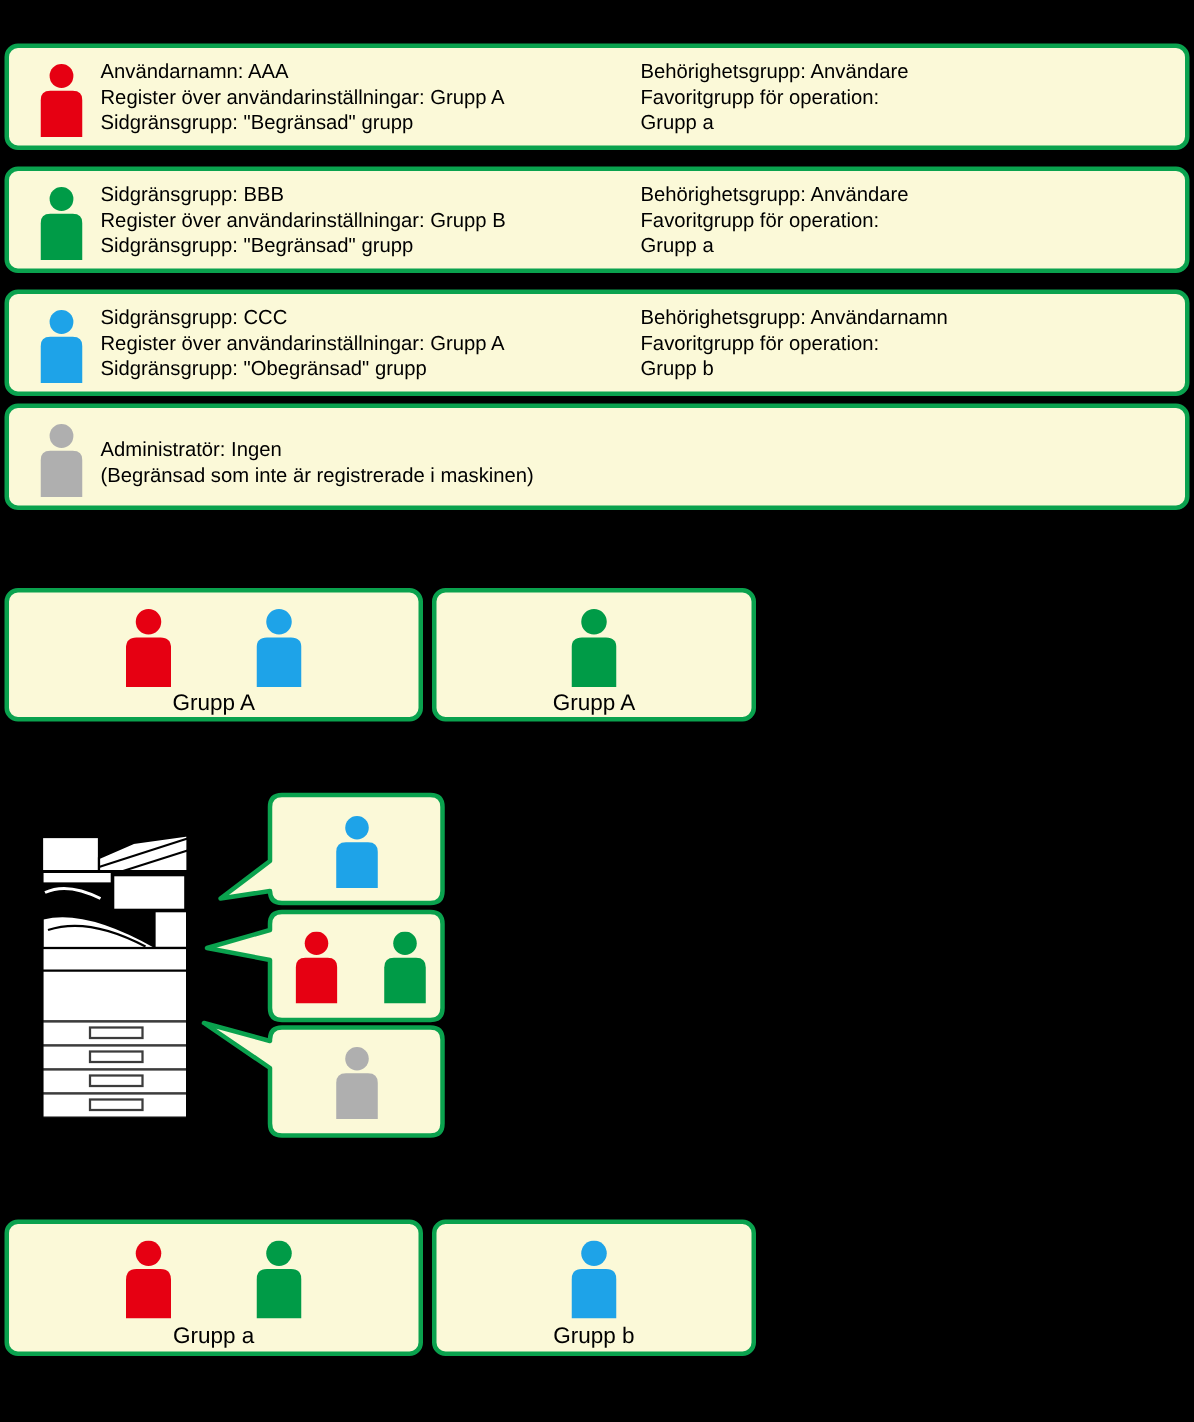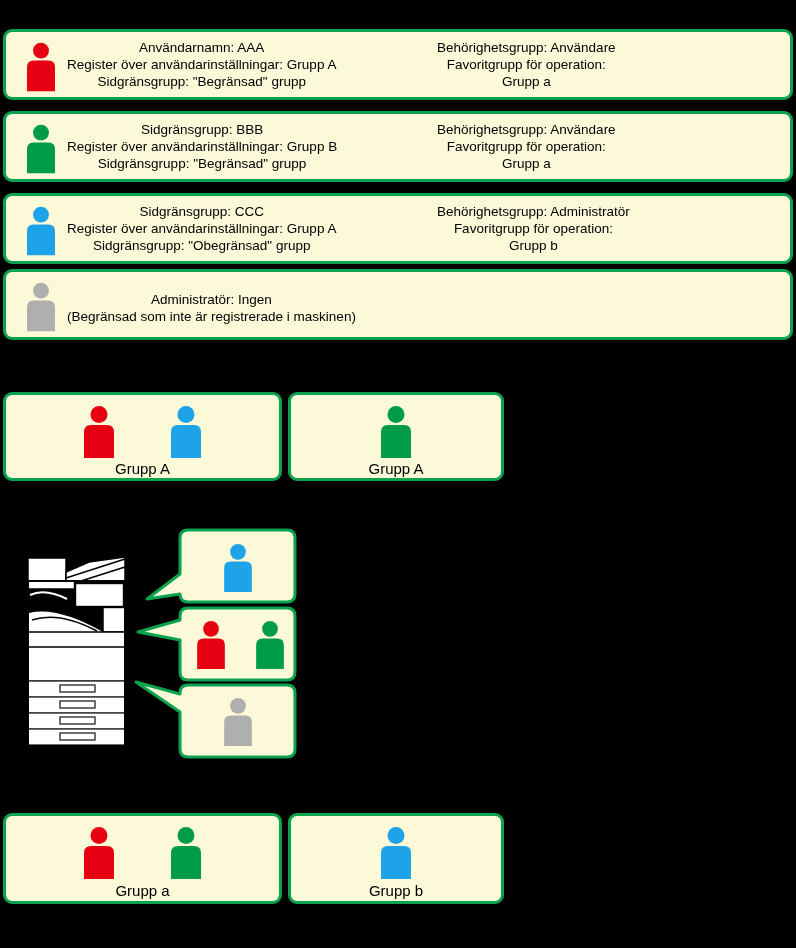--- a/index.html
+++ b/index.html
@@ -8,26 +8,25 @@
     background:var(--background,#000);
     font-family:"Liberation Sans","DejaVu Sans",sans-serif;
     color:var(--text,#000);
   }
   
   .card{
     position:absolute;left:3px;width:790px;height:71px;box-sizing:border-box;
     background:var(--panel-bg,#fbf9d8);
     border:3px solid var(--border-green,#0aa24e);
     border-radius:9px;
-    text-align:center;
   }
   .card .person{position:absolute;left:21px;top:10px;width:28px;height:50px;}
   .card .col{position:absolute;top:7px;font-size:13.5px;line-height:17px;white-space:nowrap;}
   .card .col.left{left:61px;}
-  .card .col.right{left:431px;}
+  .card .col.right{left:421px;}
   .card.short .col.left{top:19px;}
   
   .gbox{
     position:absolute;box-sizing:border-box;
     background:var(--panel-bg,#fbf9d8);
     border:3px solid var(--border-green,#0aa24e);
     border-radius:9px;
     display:flex;flex-direction:column;align-items:center;
   }
   .gbox .members{display:flex;gap:57px;margin-top:11px;height:53px;}
@@ -89,21 +88,21 @@
     <svg class="person" viewBox="0 0 30 52" style="color: rgb(30, 163, 232);">
       <circle cx="15" cy="8.5" r="8.5" fill="currentColor"></circle>
       <path d="M0,52 V26 Q0,19 7,19 H23 Q30,19 30,26 V52 Z" fill="currentColor"></path>
     </svg>
     <div class="col left">
       <div>Sidgränsgrupp: CCC</div>
       <div>Register över användarinställningar: Grupp A</div>
       <div>Sidgränsgrupp: "Obegränsad" grupp</div>
     </div>
     <div class="col right">
-      <div>Behörighetsgrupp: Administratör</div>
+      <div>Behörighetsgrupp: Användarnamn</div>
       <div>Favoritgrupp för operation:</div>
       <div>Grupp b</div>
     </div>
   </div>
 
   <div class="card short" style="top:269px">
     <svg class="person" viewBox="0 0 30 52" style="color: rgb(175, 175, 175);">
       <circle cx="15" cy="8.5" r="8.5" fill="currentColor"></circle>
       <path d="M0,52 V26 Q0,19 7,19 H23 Q30,19 30,26 V52 Z" fill="currentColor"></path>
     </svg>

